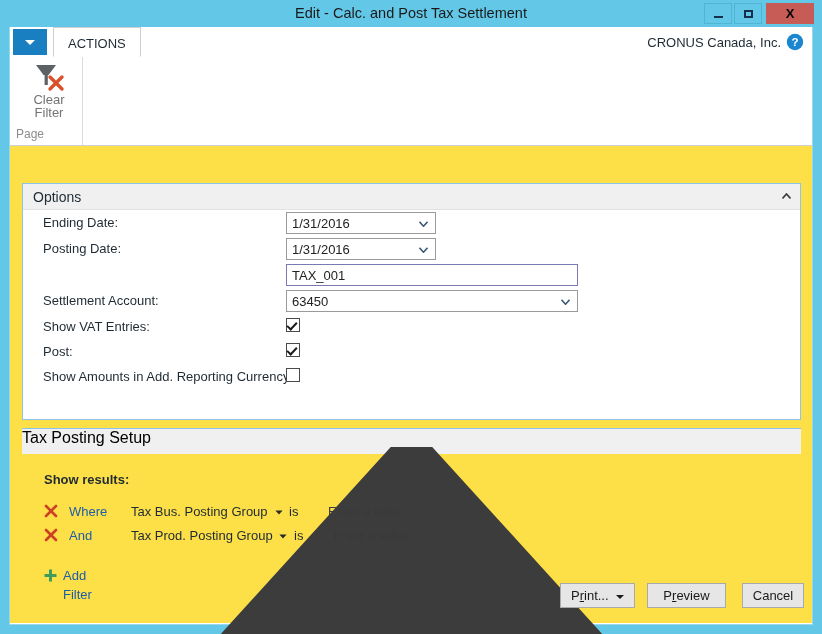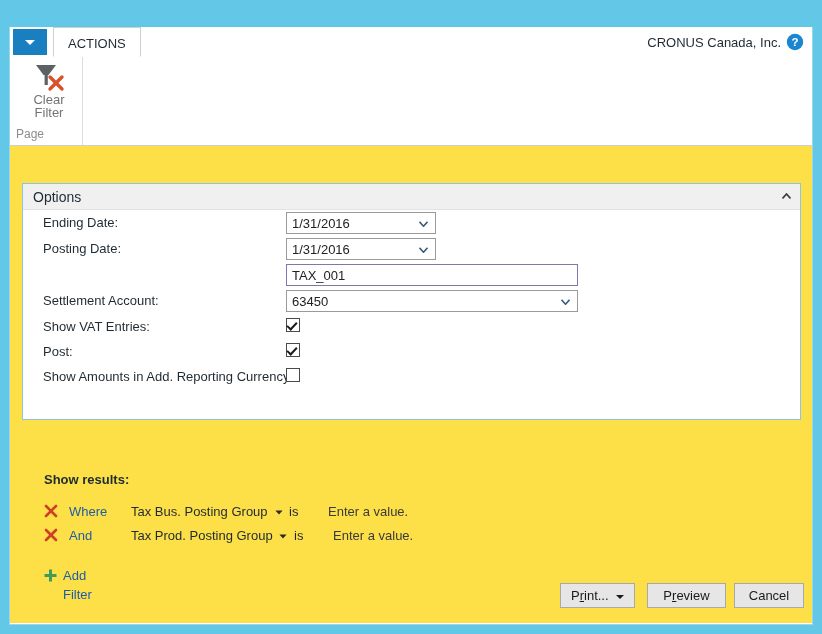--- a/index.html
+++ b/index.html
@@ -452,21 +452,21 @@
     box-sizing: border-box;
     font-size: 13px;
     color: #1a1a1a;
     cursor: default;
     text-align: center;
     line-height: 24px;
     white-space: nowrap;
   }
   #btn-print   { right: 177px; width: 75px; }
   #btn-preview { right: 86px;  width: 79px; }
-  #btn-cancel  { right: 8px;   width: 70px; }
+  #btn-cancel  { right: 8px;   width: 62px; }
   #btn-print .ptxt {
     position: absolute;
     left: 10px;
     top: 0;
     line-height: 24px;
   }
   #btn-print .pcaret {
     position: absolute;
     right: 10px;
     top: 11px;
@@ -475,20 +475,33 @@
     border-right: 4px solid transparent;
     border-top: 4px solid #1a1a1a;
   }
   .acc { text-decoration: underline; }
 </style>
 </head>
 <body>
 
 <div id="window">
 
+  <div id="titlebar">
+    <div id="title-text">Edit - Calc. and Post Tax Settlement</div>
+
+    <div class="wbtn" id="btn-min">
+      <span class="glyph-min"></span>
+    </div>
+    <div class="wbtn" id="btn-max">
+      <span class="glyph-max"></span>
+    </div>
+    <div class="wbtn" id="btn-close">
+      <span class="glyph-close">X</span>
+    </div>
+  </div>
 
   <div id="client">
 
     <div id="tabstrip">
       <div id="appmenu-btn">
         <span class="caret"></span>
       </div>
       <div id="tab-actions">ACTIONS</div>
       <div id="company-name">CRONUS Canada, Inc.</div>
       <div id="help-icon">
@@ -593,20 +606,26 @@
           <div class="frow" style="height:25px">
             <span class="flabel">Show Amounts in Add. Reporting Currency:</span>
             <div class="fctrl">
               <div class="chk"></div>
             </div>
           </div>
 
         </div>
       </div>
 
+      <div id="tps-header">
+        <span class="stitle">Tax Posting Setup</span>
+        <svg class="chev" viewBox="0 0 9 6">
+          <path d="M0.5 5.4 L4.5 1 L8.5 5.4" stroke="#3c3c3c" stroke-width="1.7" fill="none"></path>
+        </svg>
+      </div>
 
       <div id="tps-body">
 
         <div id="show-results">Show results:</div>
 
         <div class="filter-row" style="top:47px">
           <svg class="fr-del" viewBox="0 0 14 14">
             <g stroke="#cc4125" stroke-width="2.6" stroke-linecap="round">
               <line x1="2" y1="2" x2="12" y2="12"></line>
               <line x1="12" y1="2" x2="2" y2="12"></line>

